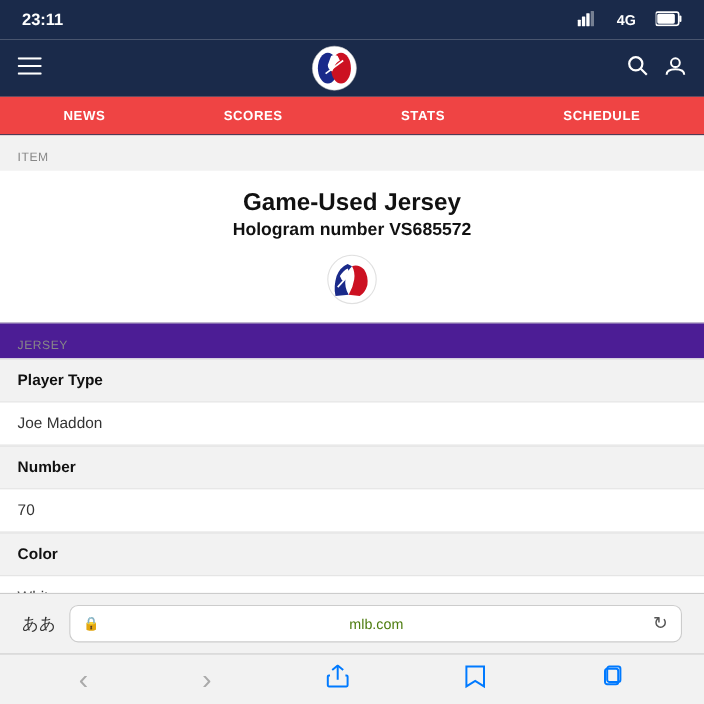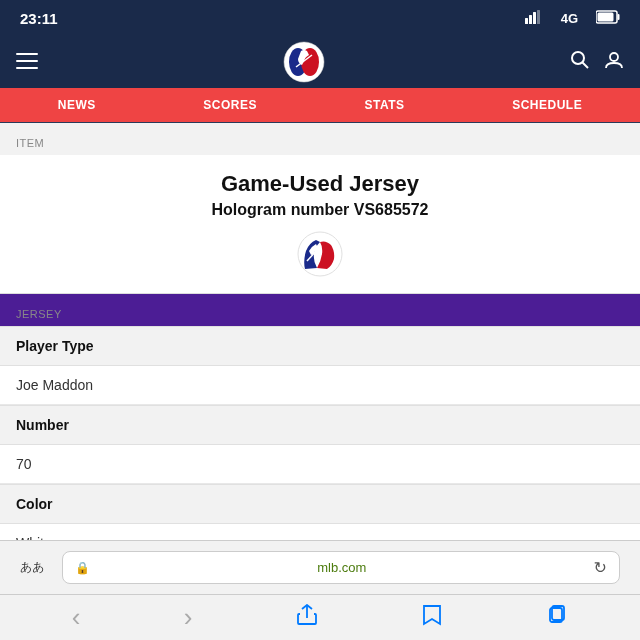--- a/index.html
+++ b/index.html
@@ -154,21 +154,21 @@
       padding: 10px 20px;
       display: flex;
       align-items: center;
       gap: 12px;
       position: absolute;
       bottom: 46px;
       left: 0;
       right: 0;
     }
     .browser-lang {
-      font-size: 12px;
+      font-size: 15px;
       color: #333;
       font-weight: 500;
       min-width: 30px;
     }
     .browser-url-bar {
       flex: 1;
       background: white;
       border: 1px solid #ccc;
       border-radius: 8px;
       padding: 6px 12px;

